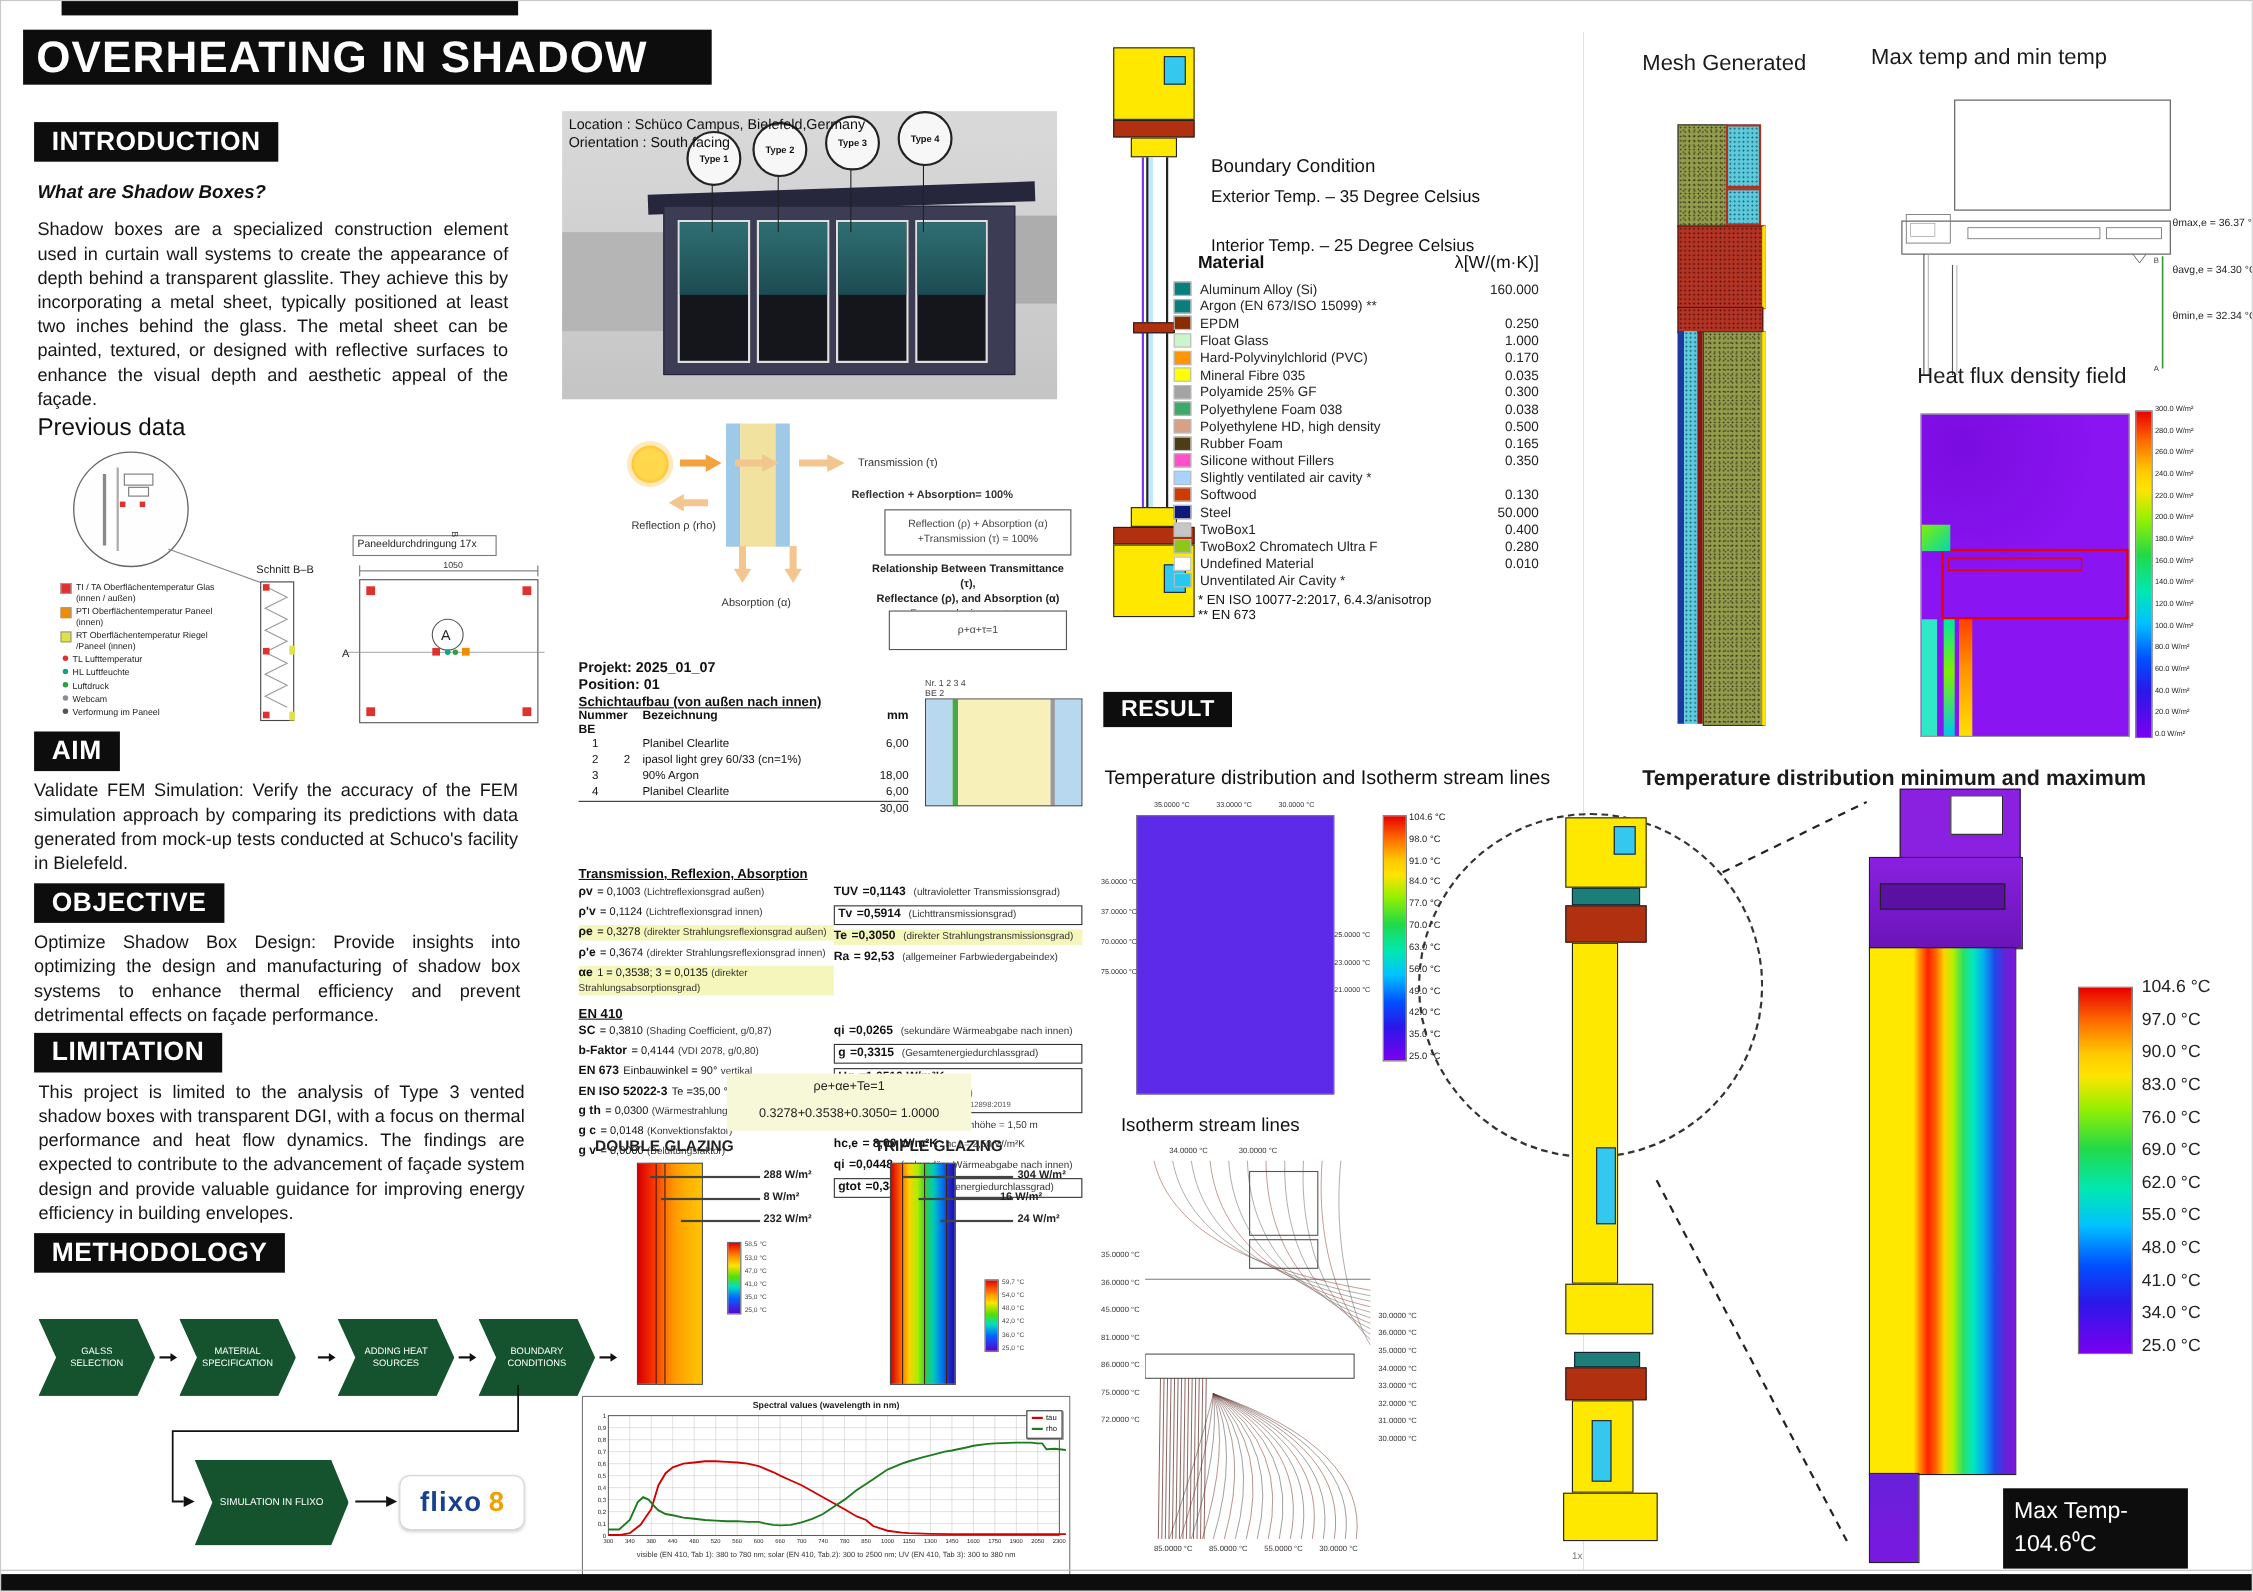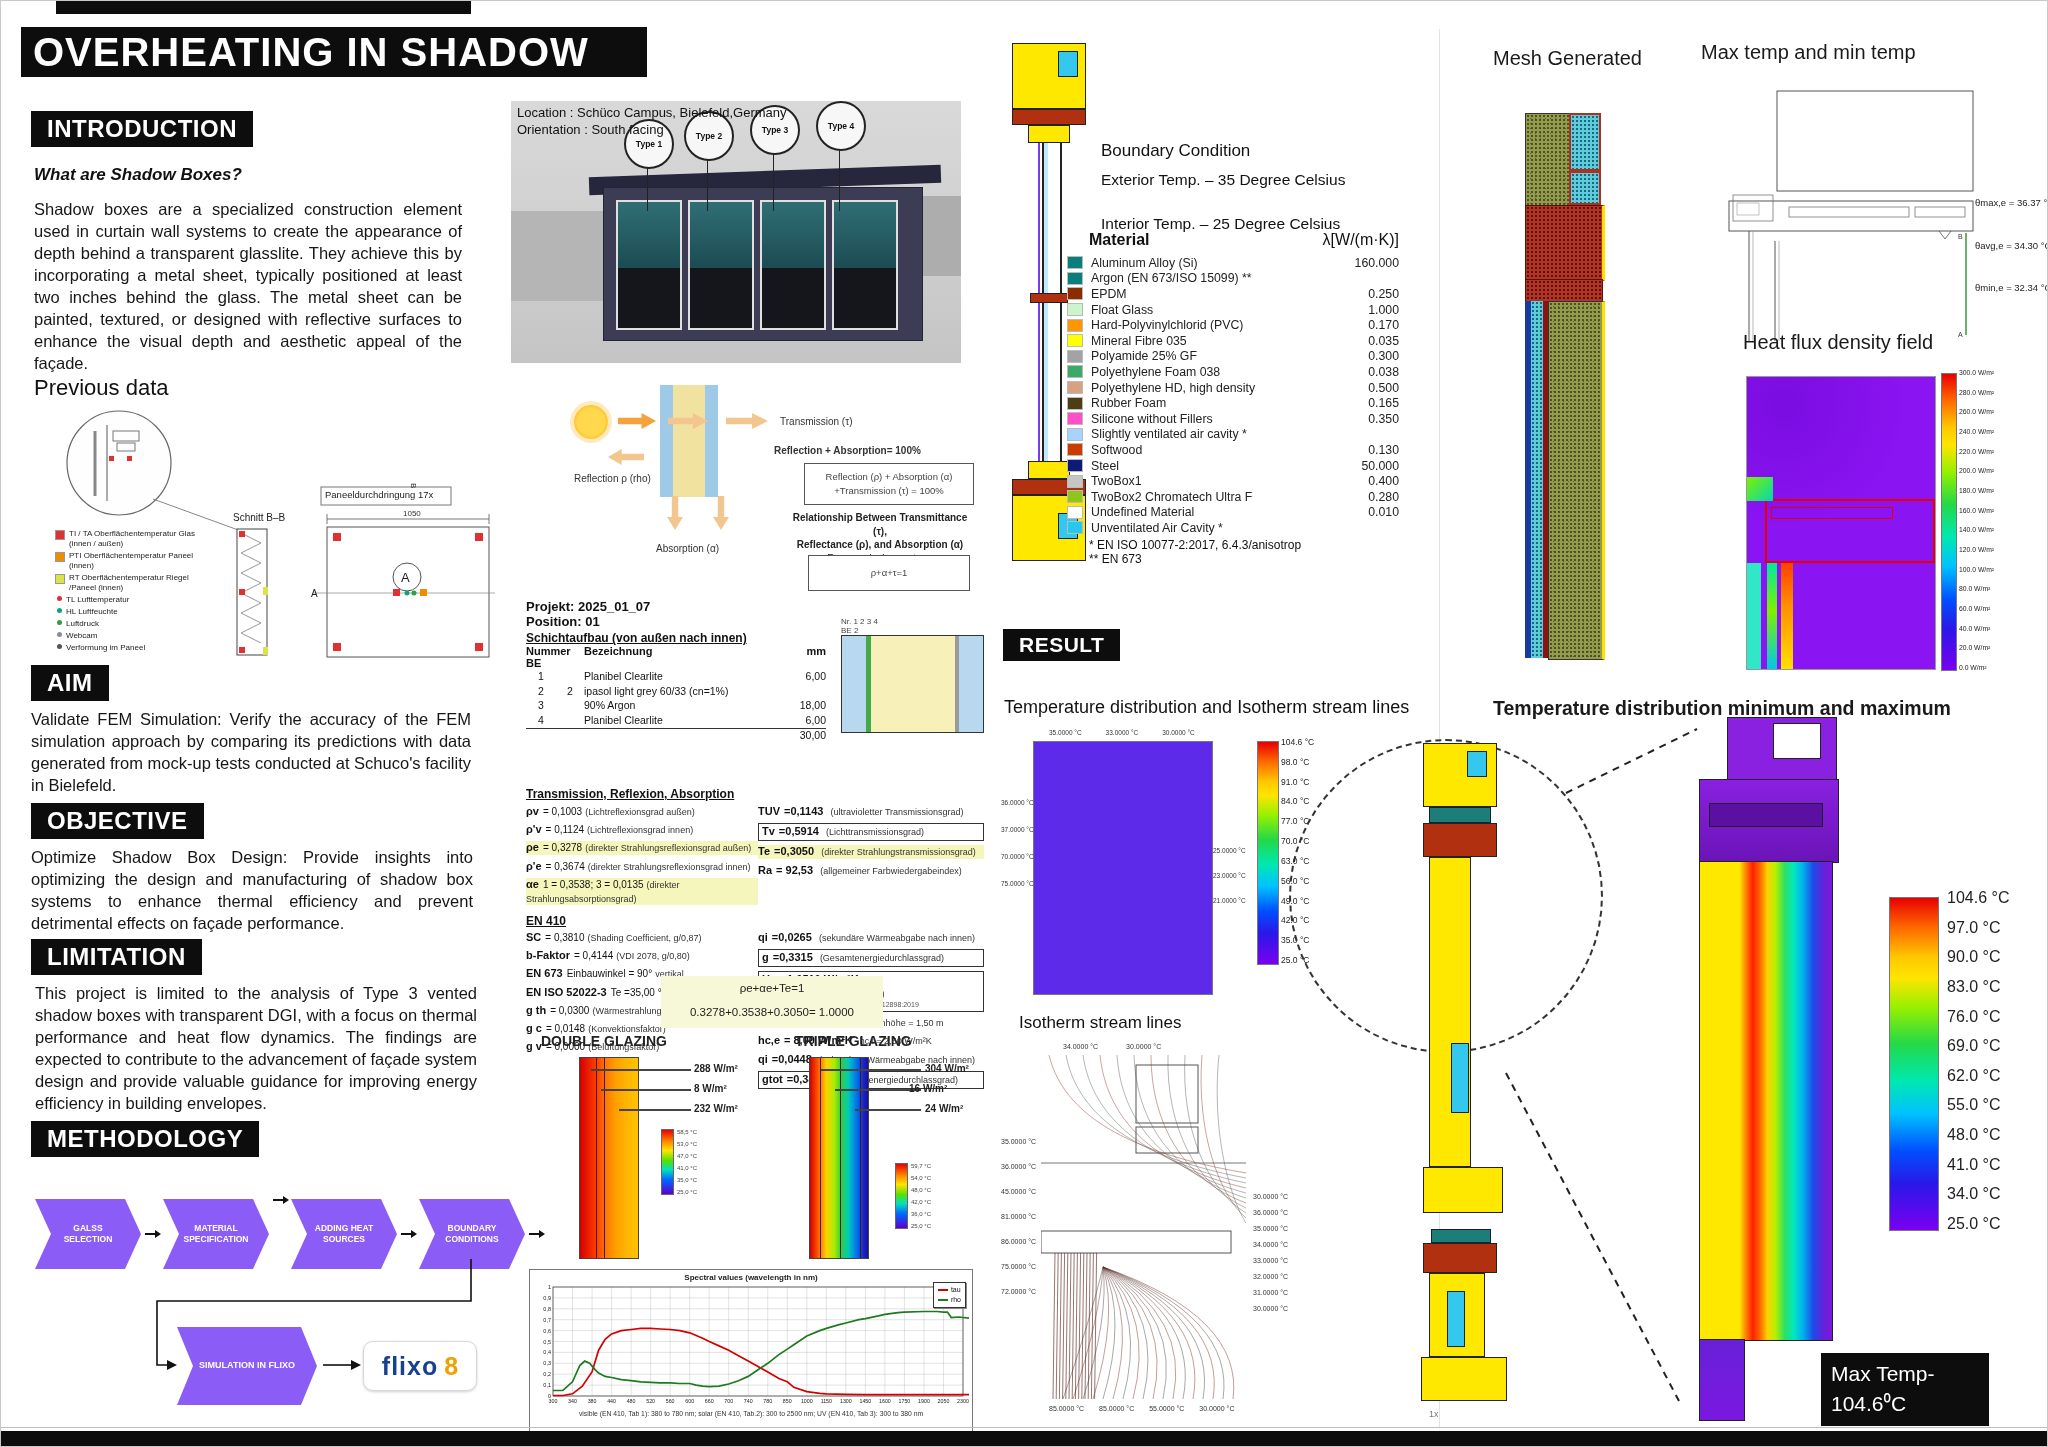--- a/index.html
+++ b/index.html
@@ -10,22 +10,22 @@
   .plain-h{font-weight:bold;color:#1a1a1a;}
   .body-text{font-size:16.5px;line-height:1.33;text-align:justify;color:#161616;}
   .note:empty{display:none;}
 
   
   .title-bar{background:#0d0d0d;color:#fff;font-size:40px;font-weight:bold;line-height:50px;padding-left:12px;letter-spacing:1px;}
   .top-sliver,.bottom-bar{background:#0d0d0d;}
 
   
   .chev{clip-path:polygon(0 0,calc(100% - 16px) 0,100% 50%,calc(100% - 16px) 100%,0 100%,16px 50%);
-        background:#8b5cf6;color:#fff;display:flex;align-items:center;justify-content:center;text-align:center;
-        font-size:8.5px;font-weight:bold;line-height:1.3;padding:0 16px;box-sizing:border-box;}
+        background:#14532d;color:#fff;display:flex;align-items:center;justify-content:center;text-align:center;
+        font-size:8.5px;font-weight:normal;line-height:1.3;padding:0 16px;box-sizing:border-box;}
   .chev-row{display:flex;align-items:center;gap:4px;}
   .chev-row .chev{width:106px;height:70px;flex:0 0 auto;}
   .farrow{width:14px;height:2px;background:#111;position:relative;flex:0 0 auto;}
   .farrow::after{content:"";position:absolute;right:-2px;top:-3px;border-left:6px solid #111;border-top:4px solid transparent;border-bottom:4px solid transparent;}
   .flixo-box{border:1px solid #d8d8d8;border-radius:10px;box-shadow:0 1px 3px rgba(0,0,0,.18);display:flex;align-items:center;justify-content:center;background:#fff;}
   .flixo-name{color:#17408f;font-weight:bold;font-size:25px;letter-spacing:1px;}
   .flixo-badge{color:#f0a000;font-weight:bold;font-size:25px;margin-left:6px;}
 
   
   .prev-fig{border:none;}
@@ -244,21 +244,21 @@
 
   <div class="abs hdr" style="left:30px;top:1120px;font-size:24px;">METHODOLOGY</div>
 
   <div class="abs chev-row" style="left:34px;top:1198px;width:480px;">
 
       <div style="display:flex;align-items:center;gap:4px;">
         <div class="chev">GALSS SELECTION</div>
         <div class="farrow"></div>
       </div>
 
-      <div style="display:flex;gap:4px;">
+      <div style="display:flex;align-items:center;gap:20px;">
         <div class="chev">MATERIAL SPECIFICATION</div>
         <div class="farrow"></div>
       </div>
 
       <div style="display:flex;align-items:center;gap:4px;">
         <div class="chev">ADDING HEAT SOURCES</div>
         <div class="farrow"></div>
       </div>
 
       <div style="display:flex;align-items:center;gap:4px;">

